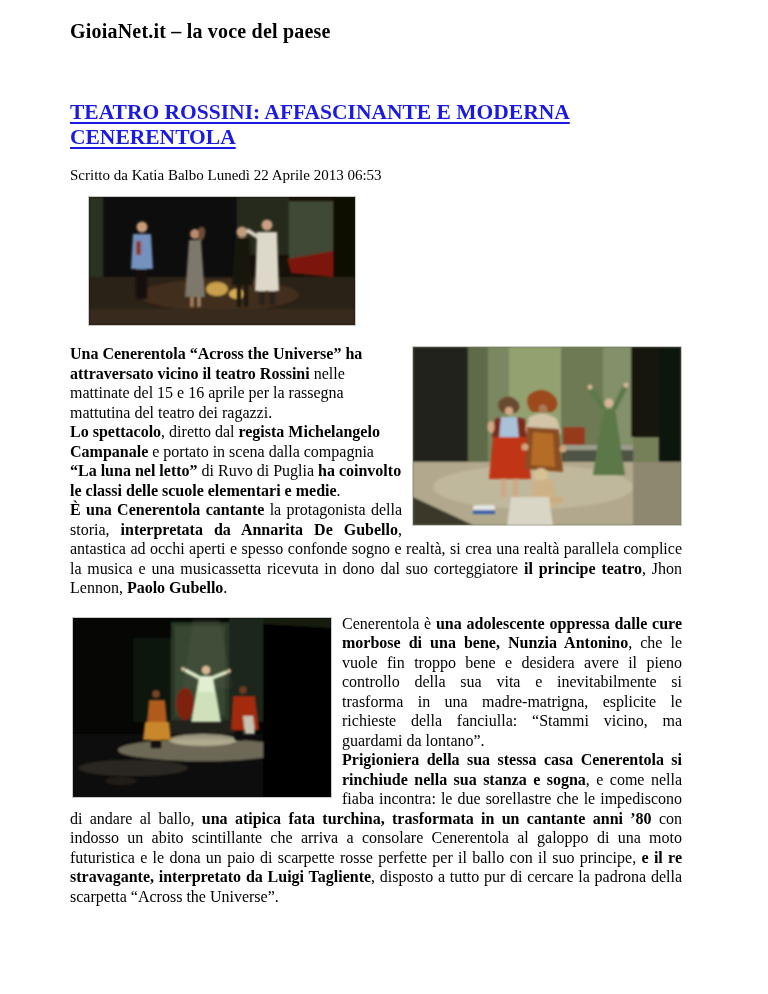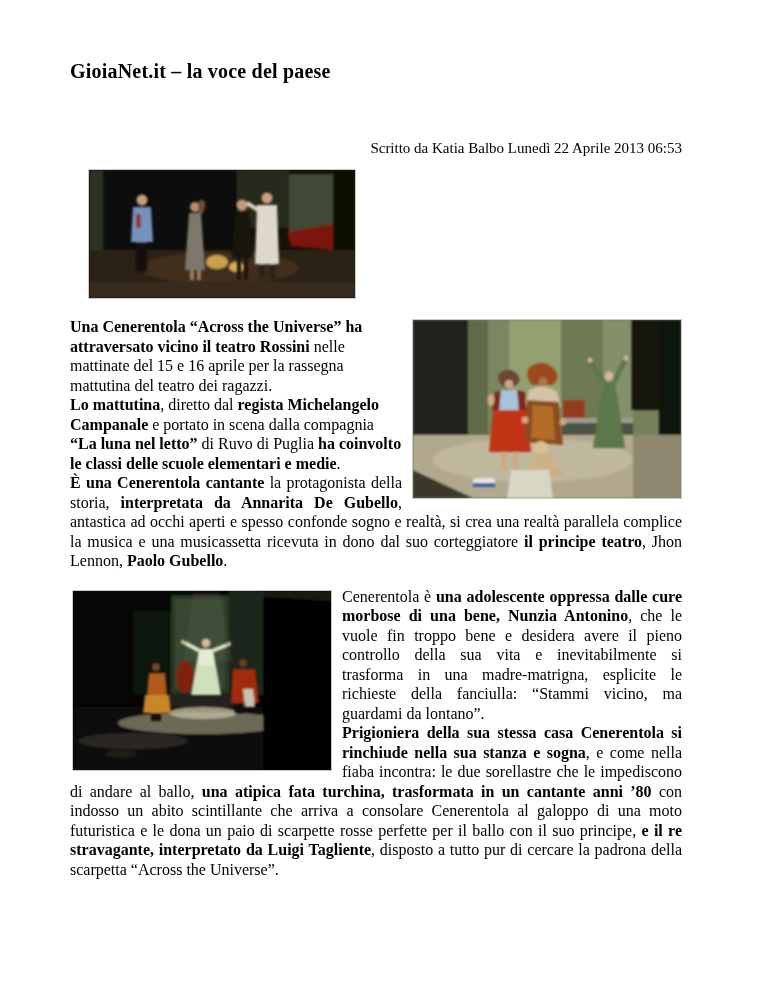--- a/index.html
+++ b/index.html
@@ -8,35 +8,35 @@
     --page-bg:#ffffff;
     --photo-border:#c9c9c9;
   }
   html,body{margin:0;padding:0;background:var(--page-bg);}
   body{
     width:768px;min-height:994px;
     font-family:"Liberation Serif","DejaVu Serif",serif;
     color:var(--text-color);
     -webkit-font-smoothing:antialiased;
   }
-  .page{padding:60px 70px 40px 70px;box-sizing:border-box;width:752px;min-height:994px;}
+  .page{padding:20px 70px 40px 70px;box-sizing:border-box;width:752px;min-height:994px;}
   .site-title{
     font-size:20px;font-weight:bold;margin:0 0 57px 0;letter-spacing:0.2px;
   }
   .article-title{
     display:block;
     color:var(--link-blue);
     font-weight:bold;
     font-size:21.5px;line-height:25px;
     text-decoration:underline;
     text-underline-offset:3px;
     cursor:pointer;
     margin:0 0 17px 0;
   }
-  .byline{font-size:15px;margin:0 0 12px 0;text-align:right;}
+  .byline{font-size:15px;margin:0 0 12px 0;}
   .photo{
     display:block;border:1px solid var(--photo-border);
     background:#101010;padding:0;margin:0;line-height:0;
   }
   .photo svg{display:block;width:100%;height:100%;}
   .photo-1{width:266px;height:128px;margin-left:18px;margin-bottom:18px;}
   .photo-2{float:right;width:268px;height:178px;margin:2px 0 8px 10px;}
   .photo-3{float:left;width:258px;height:179px;margin:3px 10px 8px 2px;}
   p{margin:0;font-size:16px;line-height:19.5px;}
   .justify{text-align:justify;}
@@ -44,20 +44,21 @@
   .para-prisoner{}
   .clear{clear:both;}
 </style>
 </head>
 <body>
 
 <div class="page">
 
   <h1 class="site-title">GioiaNet.it – la voce del paese</h1>
 
+  <a class="article-title">TEATRO ROSSINI: AFFASCINANTE E MODERNA CENERENTOLA</a>
 
   <div class="byline">Scritto da Katia Balbo Lunedì 22 Aprile 2013 06:53</div>
 
   <figure class="photo photo-1" role="img" aria-label="Quattro attori sul palco: un uomo in giacca azzurra, una donna in abito grigio, una donna in nero e un uomo in camice bianco">
     <svg viewBox="0 0 266 128" preserveAspectRatio="none">
       <defs>
           <filter id="b1" x="-10%" y="-10%" width="120%" height="120%">
             <feGaussianBlur stdDeviation="1.1"></feGaussianBlur>
           </filter>
         </defs>
@@ -153,21 +154,21 @@
           <circle cx="177" cy="40" r="2.5" fill="#d6b898"></circle>
           <circle cx="213" cy="38" r="2.5" fill="#d6b898"></circle>
           <path d="M190 62 L202 62 L212 128 L180 128 Z" fill="#5c784a"></path>
           <rect x="60" y="158" width="22" height="9" rx="2" fill="#e4e6e2"></rect>
           <rect x="60" y="163" width="22" height="4" fill="#3862a8"></rect>
         </g>
       </svg>
     </figure>
 
     <p><b>Una Cenerentola “Across the Universe” ha attraversato vicino il teatro Rossini</b> nelle mattinate del 15 e 16 aprile per la rassegna mattutina del teatro dei ragazzi.</p>
-    <p><b>Lo mattutina</b>, diretto dal <b>regista Michelangelo Campanale</b> e portato in scena dalla compagnia <b>“La luna nel letto”</b> di Ruvo di Puglia <b>ha coinvolto le classi delle scuole elementari e medie</b>.</p>
+    <p><b>Lo spettacolo</b>, diretto dal <b>regista Michelangelo Campanale</b> e portato in scena dalla compagnia <b>“La luna nel letto”</b> di Ruvo di Puglia <b>ha coinvolto le classi delle scuole elementari e medie</b>.</p>
     <p class="justify"><b>È una Cenerentola cantante</b> la protagonista della storia, <b>interpretata da Annarita De Gubello</b>, antastica ad occhi aperti e spesso confonde sogno e realtà, si crea una realtà parallela complice la musica e una musicassetta ricevuta in dono dal suo corteggiatore <b>il principe teatro</b>, Jhon Lennon, <b>Paolo Gubello</b>.</p>
   </div>
 
   <div class="sect-2">
 
     <figure class="photo photo-3" role="img" aria-label="Scena buia con Cenerentola in abito chiaro illuminata al centro e figure in costume arancione e rosso ai lati">
       <svg viewBox="0 0 258 179" preserveAspectRatio="none">
         <defs>
             <filter id="b3" x="-10%" y="-10%" width="120%" height="120%">
               <feGaussianBlur stdDeviation="1.2"></feGaussianBlur>

